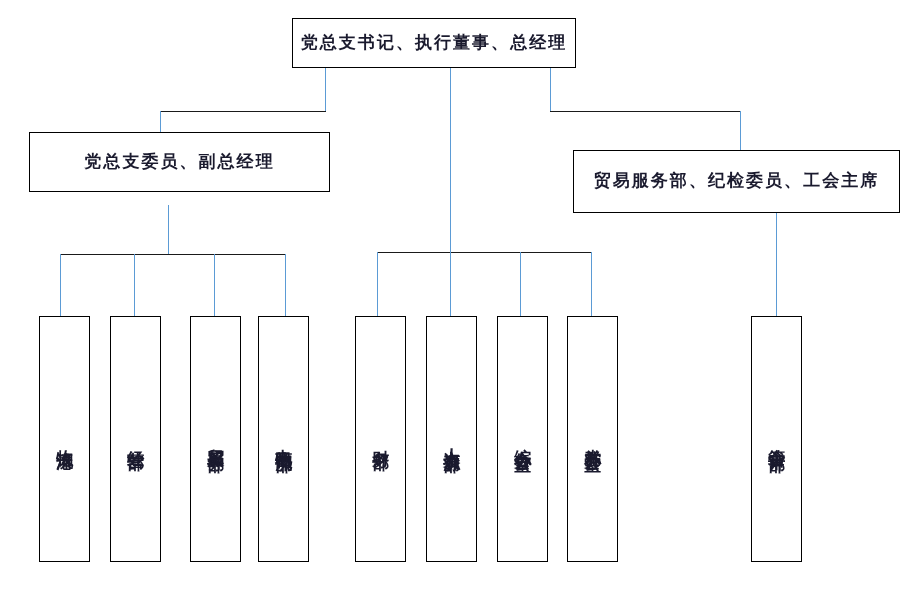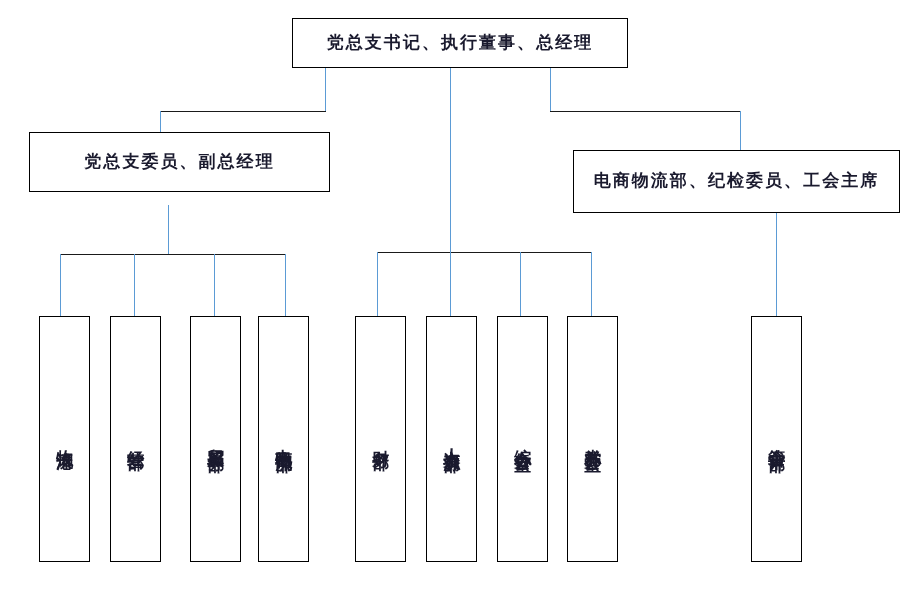--- a/index.html
+++ b/index.html
@@ -92,30 +92,30 @@
   <div class="conn v" style="left:285px; top:254px; height:62px;"></div>
 
   <div class="conn h dark" style="left:377px; top:252px; width:215px;"></div>
   <div class="conn v" style="left:377px; top:252px; height:64px;"></div>
   <div class="conn v" style="left:450px; top:252px; height:64px;"></div>
   <div class="conn v" style="left:520px; top:252px; height:64px;"></div>
   <div class="conn v" style="left:591px; top:252px; height:64px;"></div>
 
   <div class="conn v" style="left:776px; top:213px; height:104px;"></div>
 
-  <div class="node horiz" style="left:292px; top:18px; width:336px; height:50px;">
+  <div class="node horiz" style="left:292px; top:18px; width:284px; height:50px;">
     <span class="label">党总支书记、执行董事、总经理</span>
   </div>
 
   <div class="node horiz" style="left:29px; top:132px; width:301px; height:60px;">
     <span class="label">党总支委员、副总经理</span>
   </div>
 
   <div class="node horiz" style="left:573px; top:150px; width:327px; height:63px;">
-    <span class="label">电商物流部、纪检委员、工会主席</span>
+    <span class="label">贸易服务部、纪检委员、工会主席</span>
   </div>
 
   <div class="node vert" style="left:39px; top:316px; width:51px; height:246px;">
     <span class="label">物流港</span>
   </div>
   <div class="node vert" style="left:110px; top:316px; width:51px; height:246px;">
     <span class="label">经营部</span>
   </div>
   <div class="node vert" style="left:190px; top:316px; width:51px; height:246px;">
     <span class="label">贸易服务部</span>

